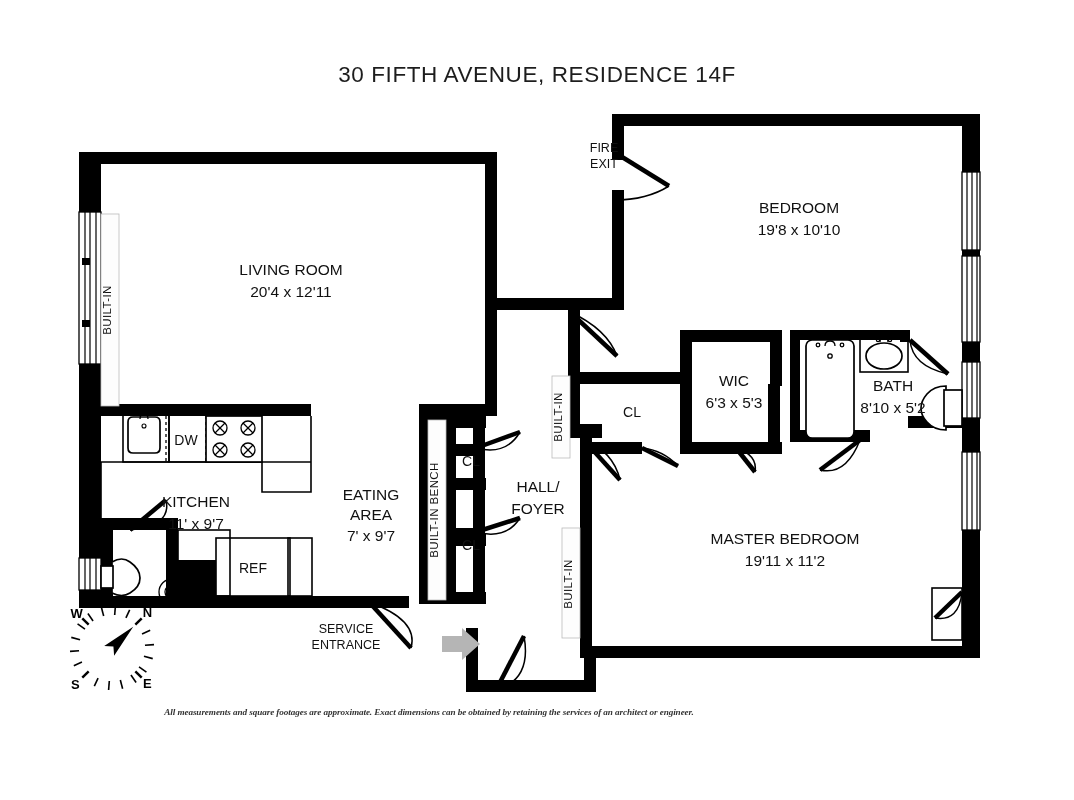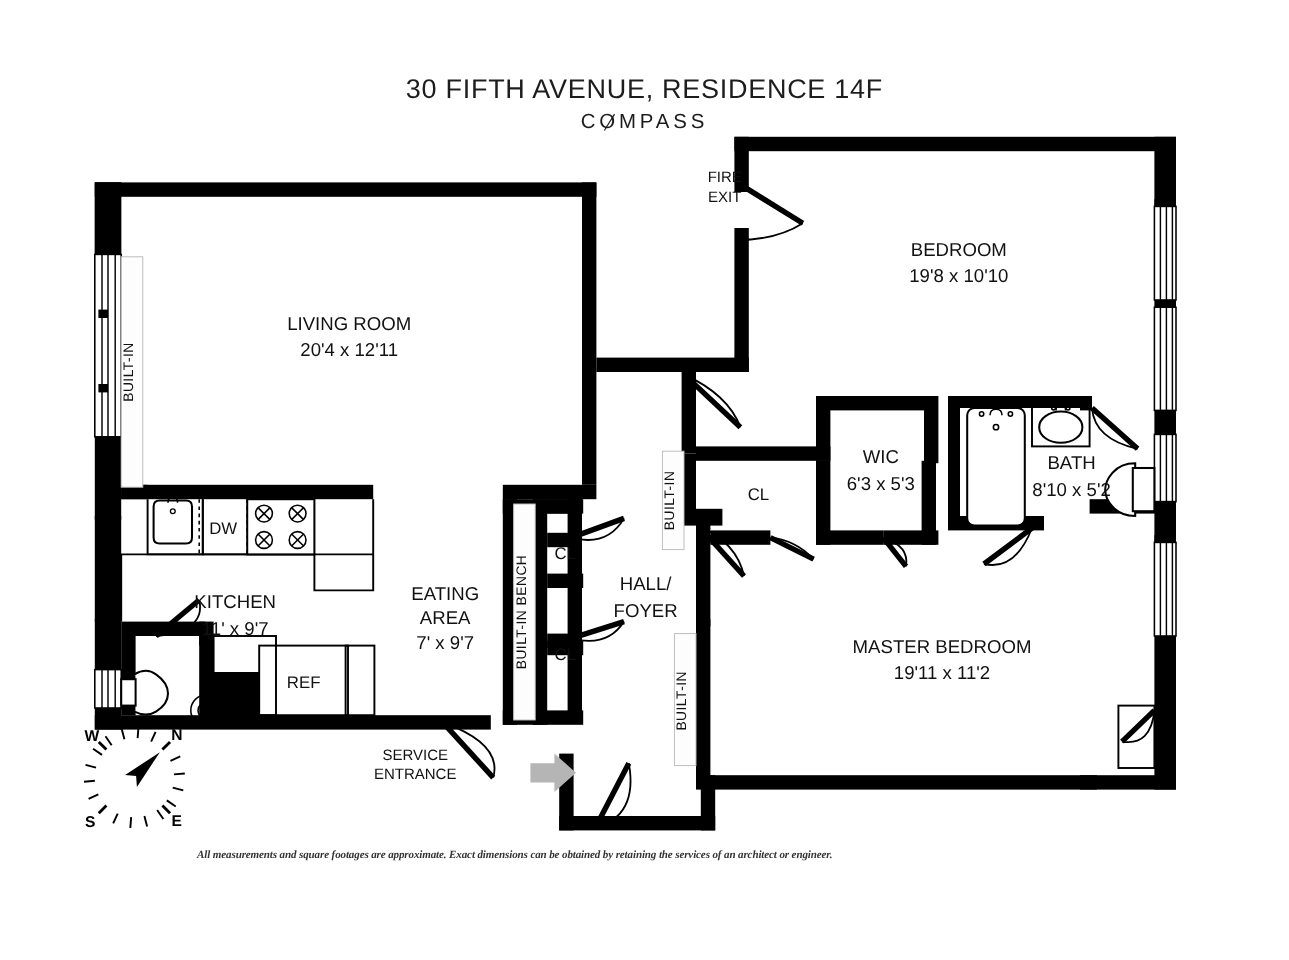--- a/index.html
+++ b/index.html
@@ -119,21 +119,20 @@
   }
   .arrow-grey { fill: #b5b5b5; }
 </style>
 </head>
 <body>
 
 <div id="floorplan-page">
 
   <div class="header">
     <div class="header-title">30 FIFTH AVENUE, RESIDENCE 14F</div>
-    <div class="header-brand"><span>C</span><span class="brand-o">O<span class="slash"></span></span><span>MPASS</span></div>
   </div>
 
   <svg class="plan" width="1074" height="800" viewBox="0 0 1074 800">
 
     <g class="wall">
 
       <rect x="79" y="152" width="418" height="12"></rect>
 
       <rect x="79" y="152" width="22" height="60"></rect>
 

